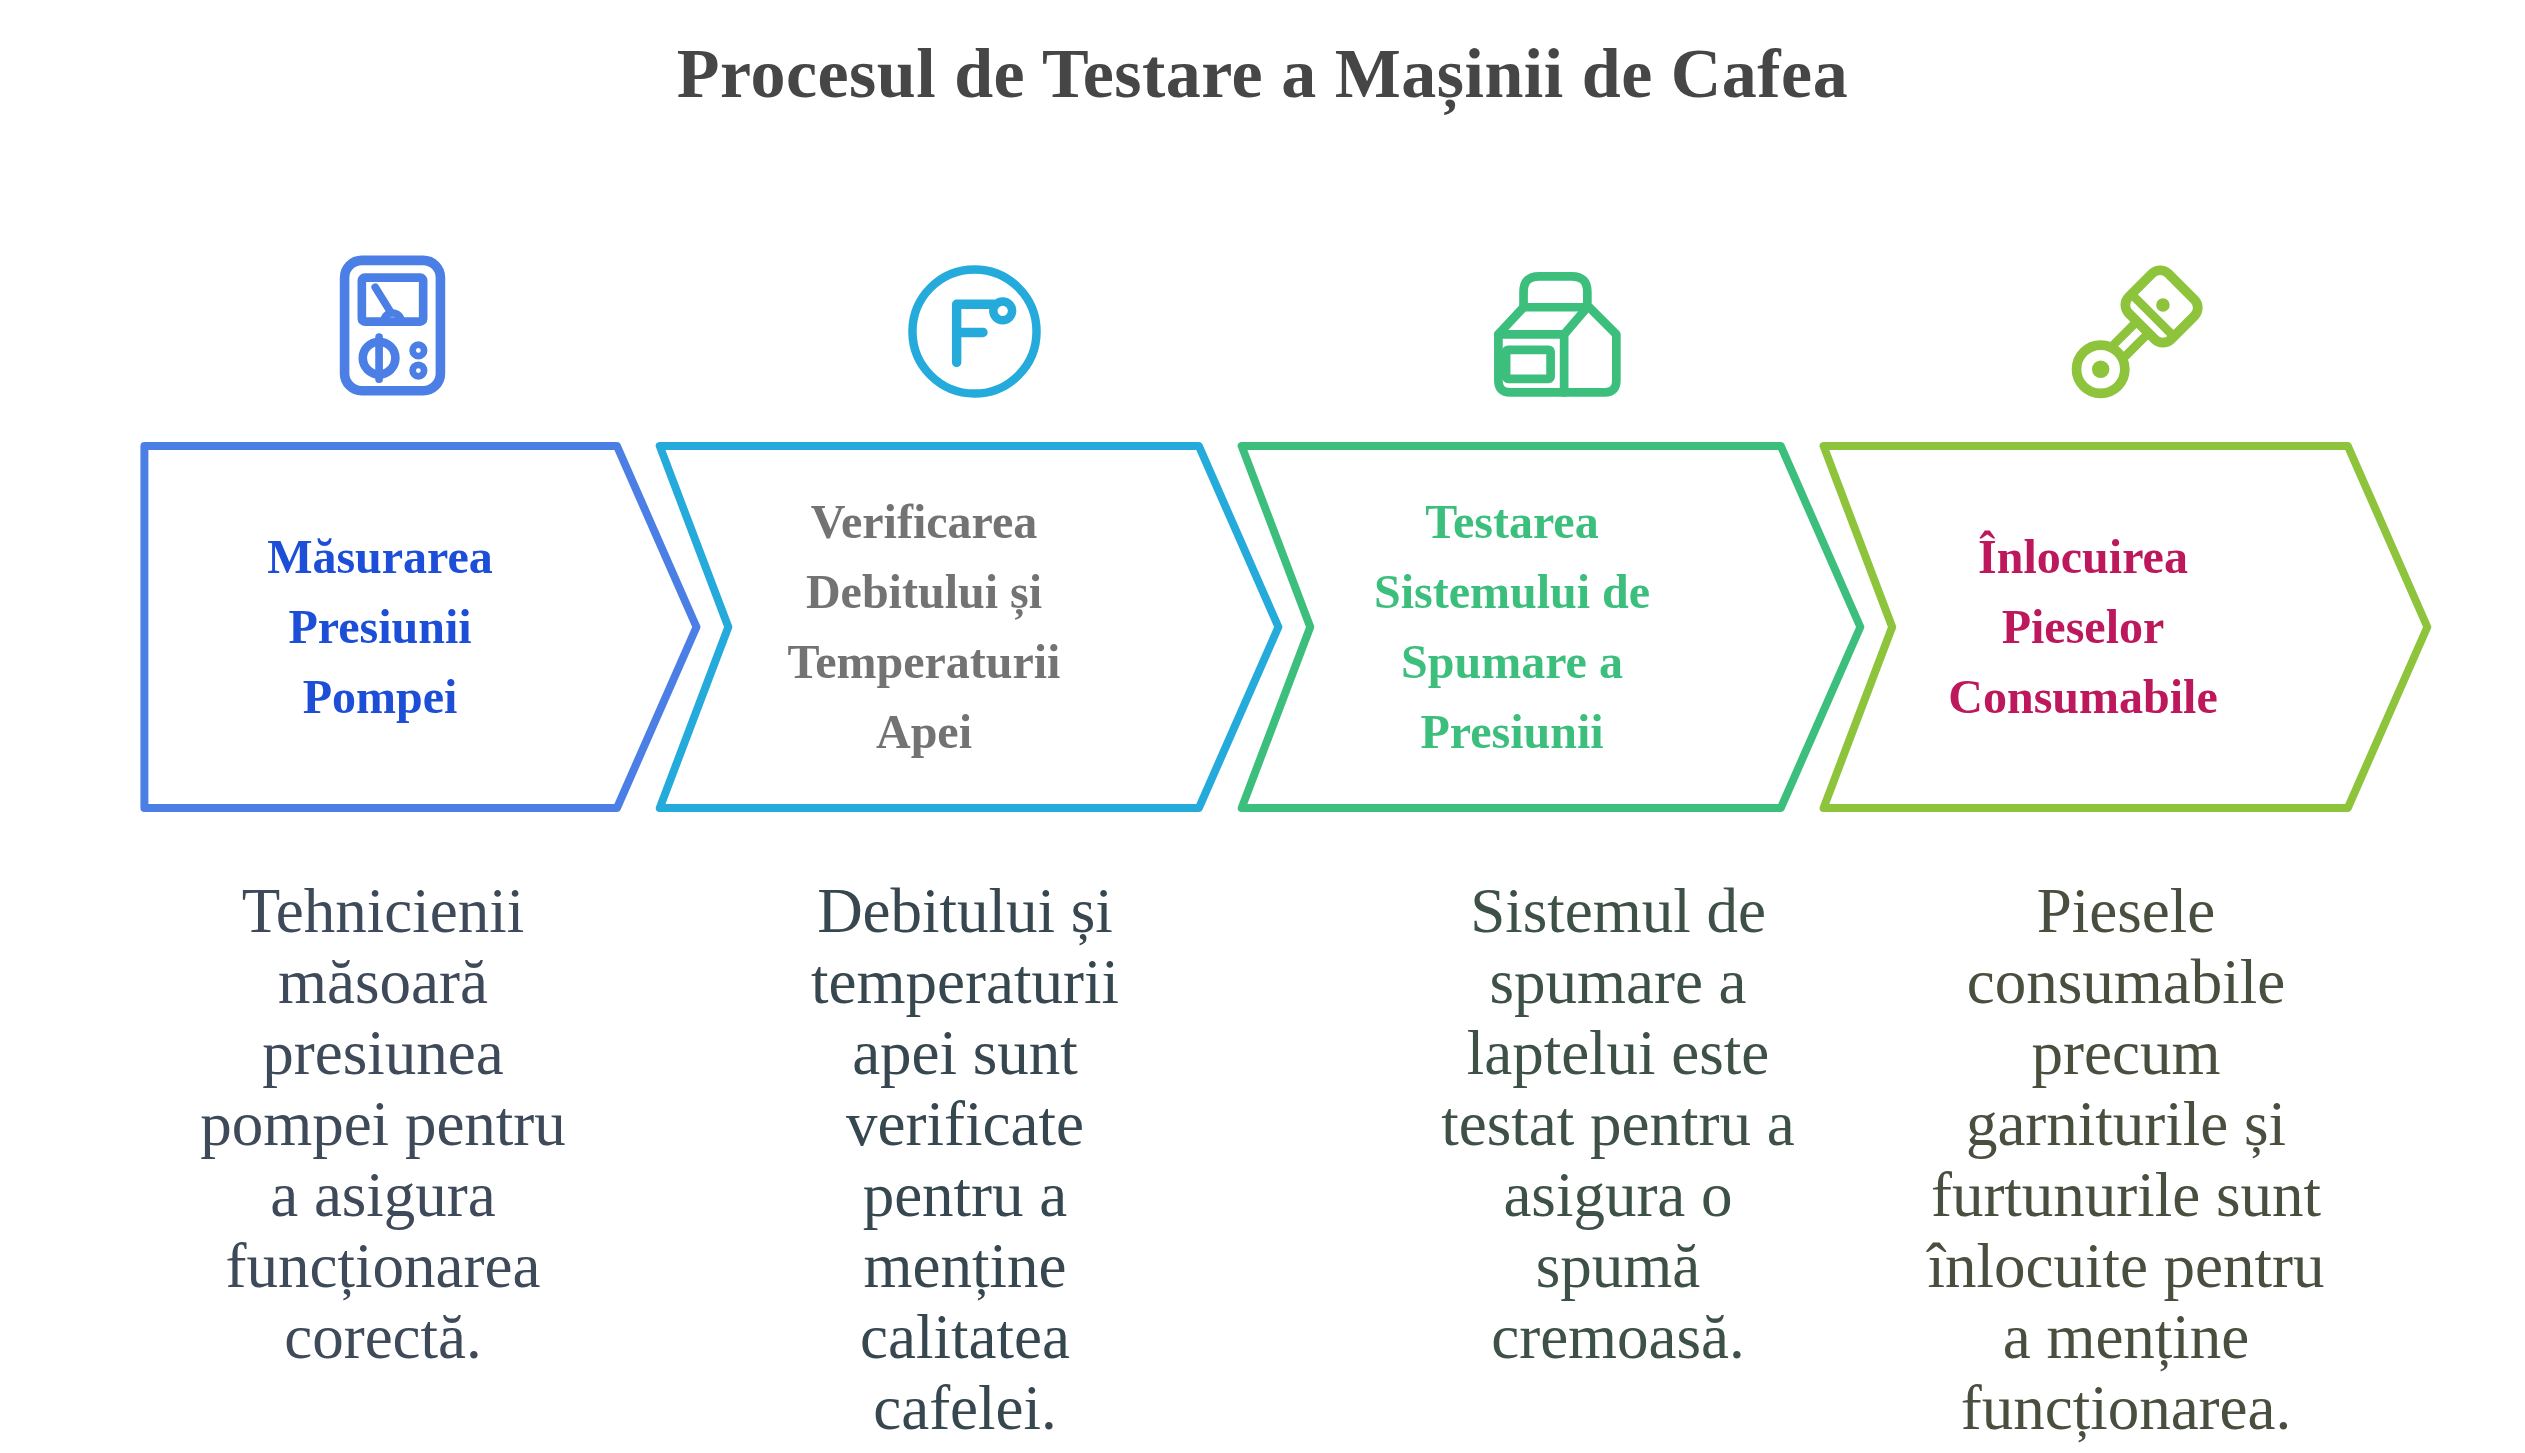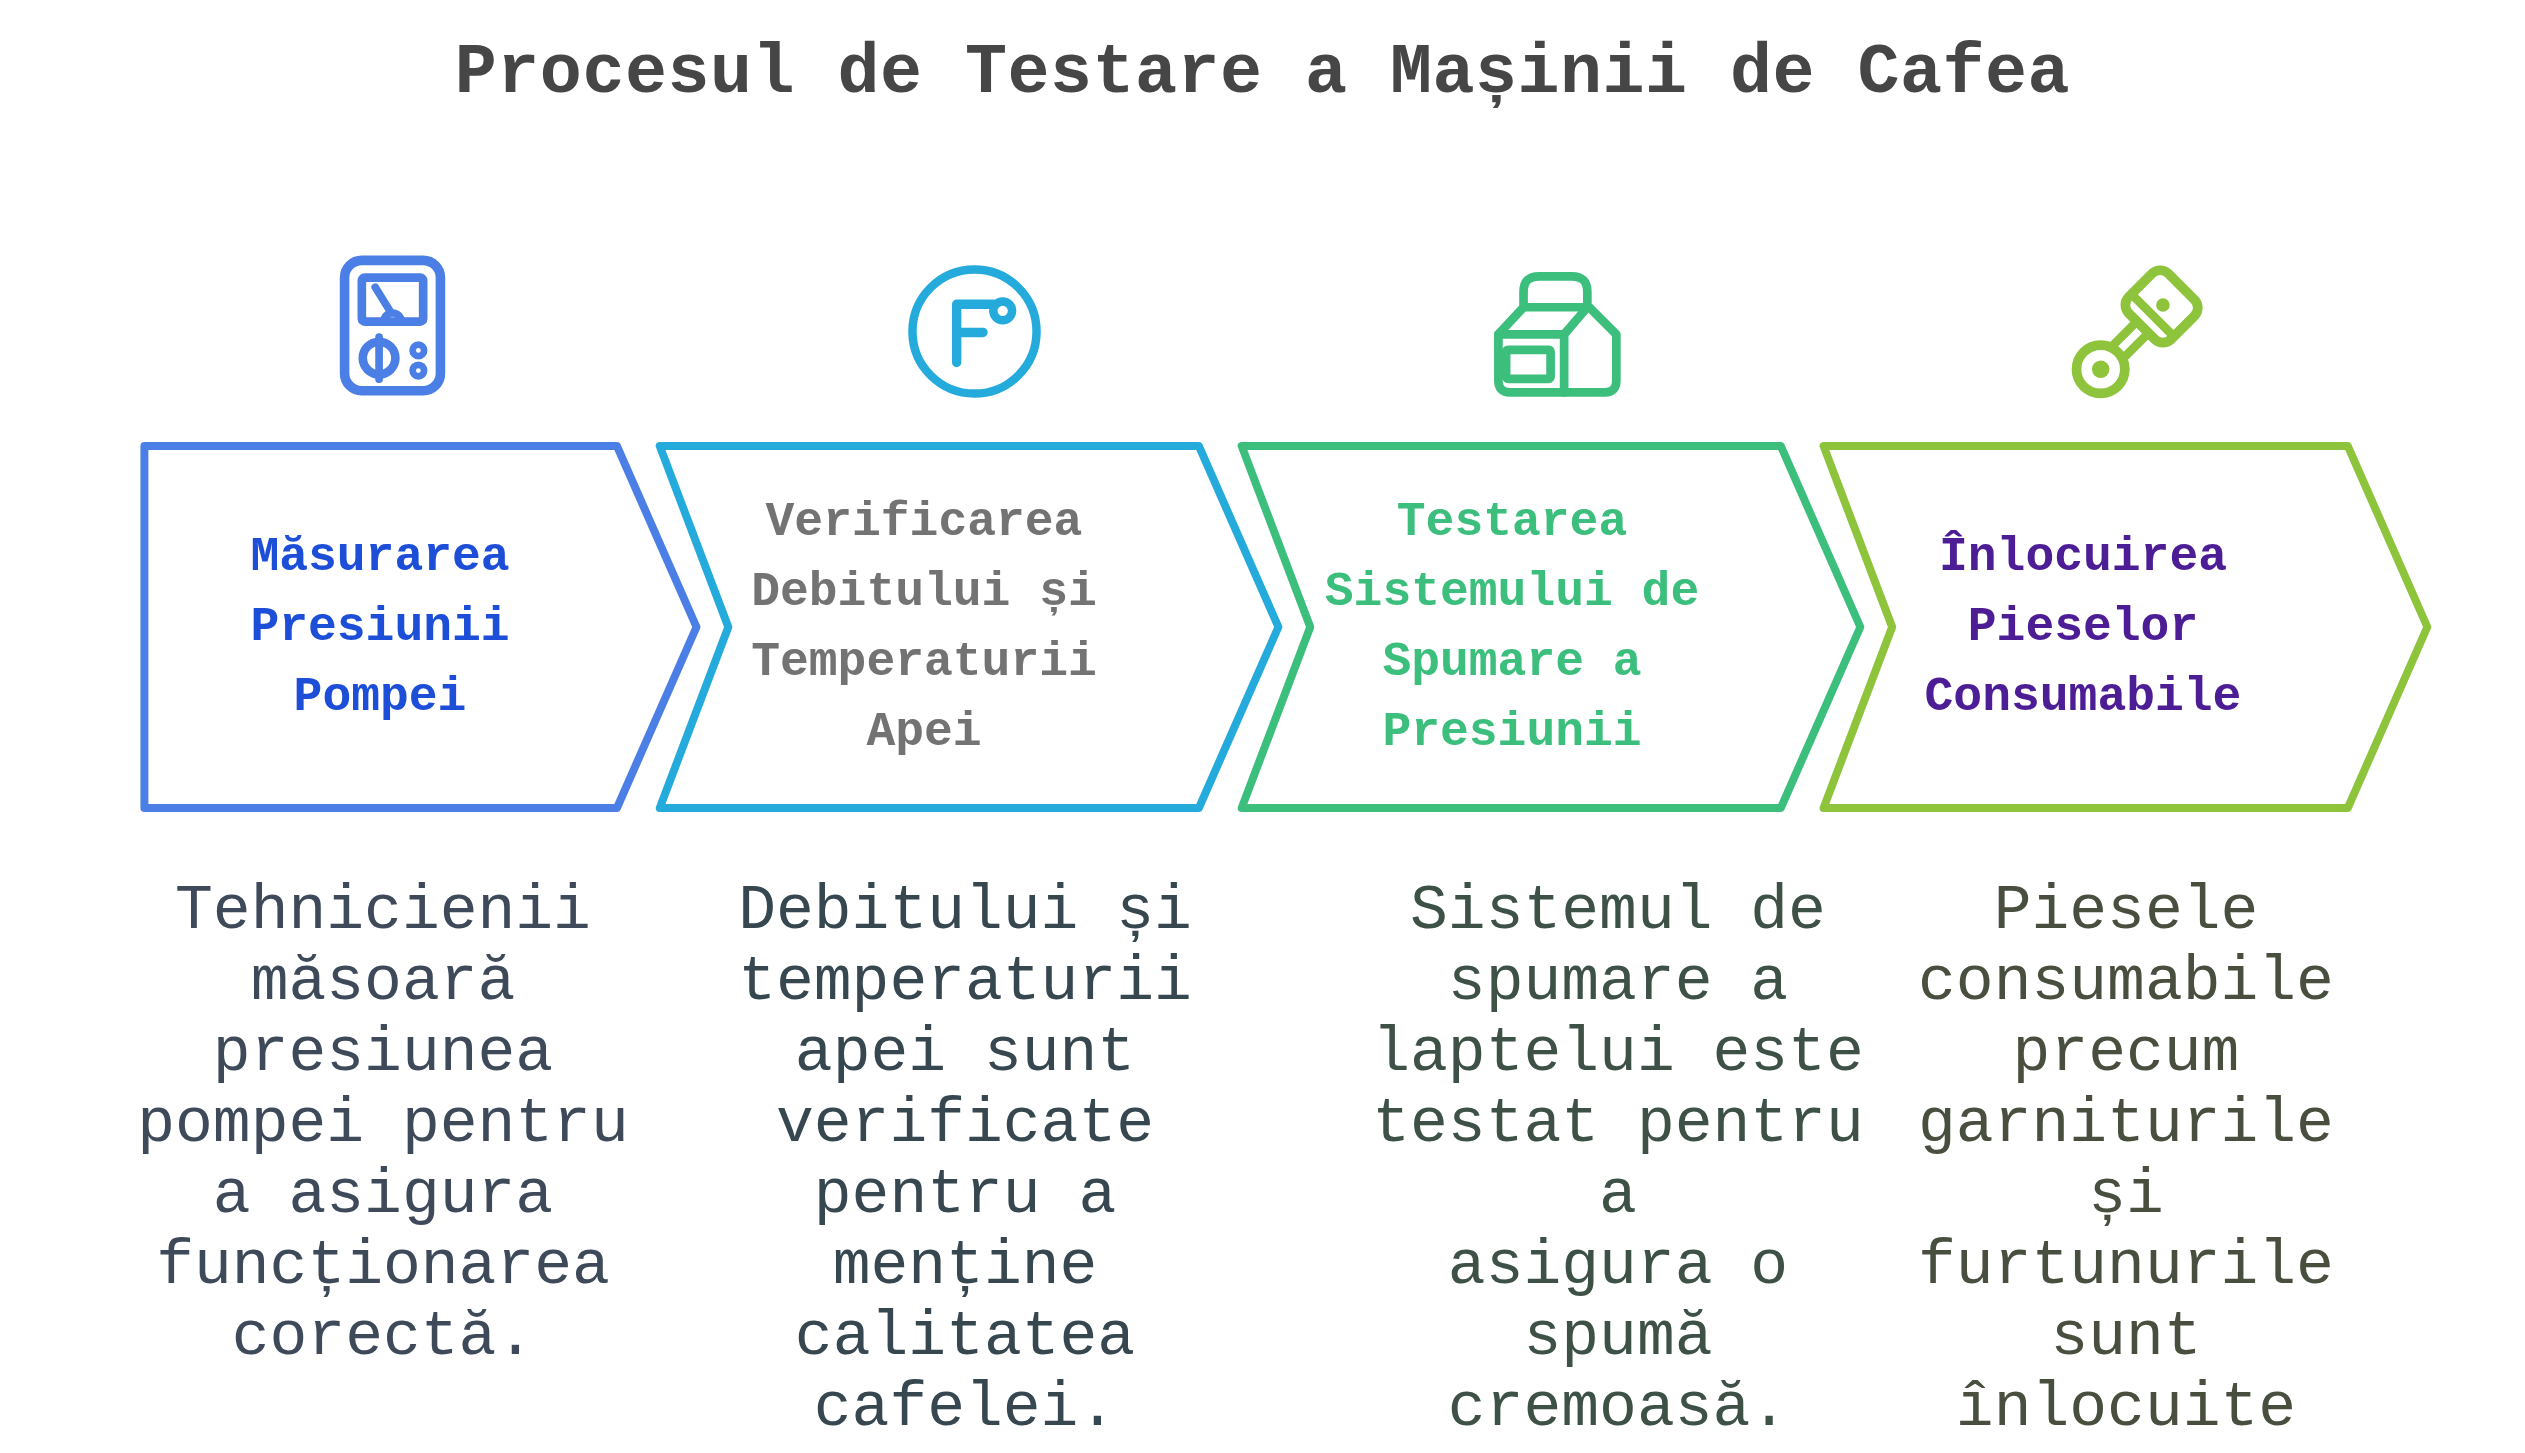--- a/index.html
+++ b/index.html
@@ -1,21 +1,21 @@
 <!DOCTYPE html>
 <html><head>
 <meta charset="utf-8">
 <style>
   html, body { margin: 0; padding: 0; background: #ffffff; }
   .canvas {
     position: relative;
     width: 2525px;
     height: 1446px;
     background: #ffffff;
-    font-family: Liberation Mono, monospace;
+    font-family: Liberation Serif, serif;
     overflow: hidden;
   }
   .title {
     position: absolute;
     top: 34px; left: 0; width: 100%;
     text-align: center;
     font-size: 70px;
     font-weight: 700;
     letter-spacing: 0.5px;
   }
@@ -99,21 +99,21 @@
 Presiunii
 Pompei</div>
   <div class="step-label pos-l2" style="color: #737373;">Verificarea
 Debitului și
 Temperaturii
 Apei</div>
   <div class="step-label pos-l3" style="color: rgb(60, 191, 125);">Testarea
 Sistemului de
 Spumare a
 Presiunii</div>
-  <div class="step-label pos-l4" style="color: #4c1d95;">Înlocuirea
+  <div class="step-label pos-l4" style="color: #be185d;">Înlocuirea
 Pieselor
 Consumabile</div>
 
   <div class="step-desc pos-d1" style="color: rgb(62, 74, 90);">Tehnicienii
 măsoară
 presiunea
 pompei pentru
 a asigura
 funcționarea
 corectă.</div>

